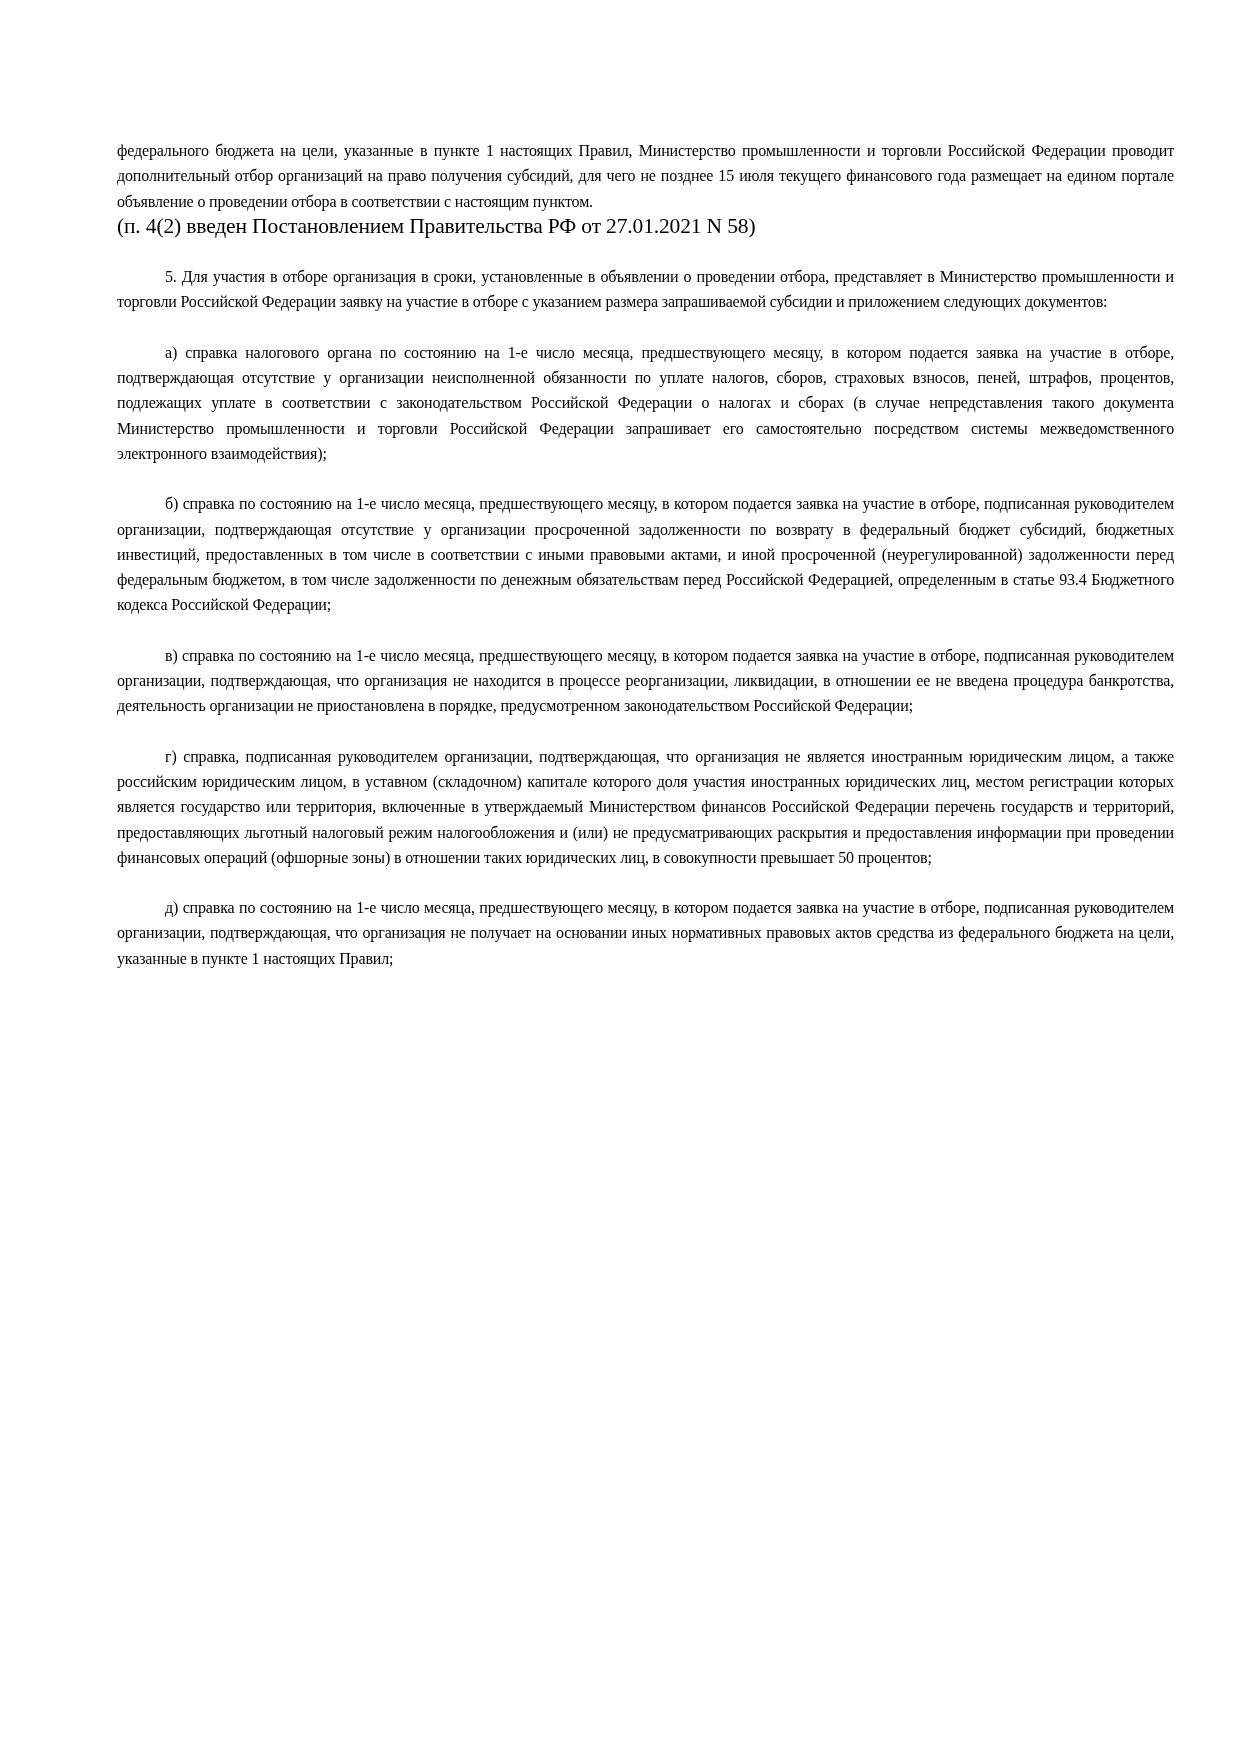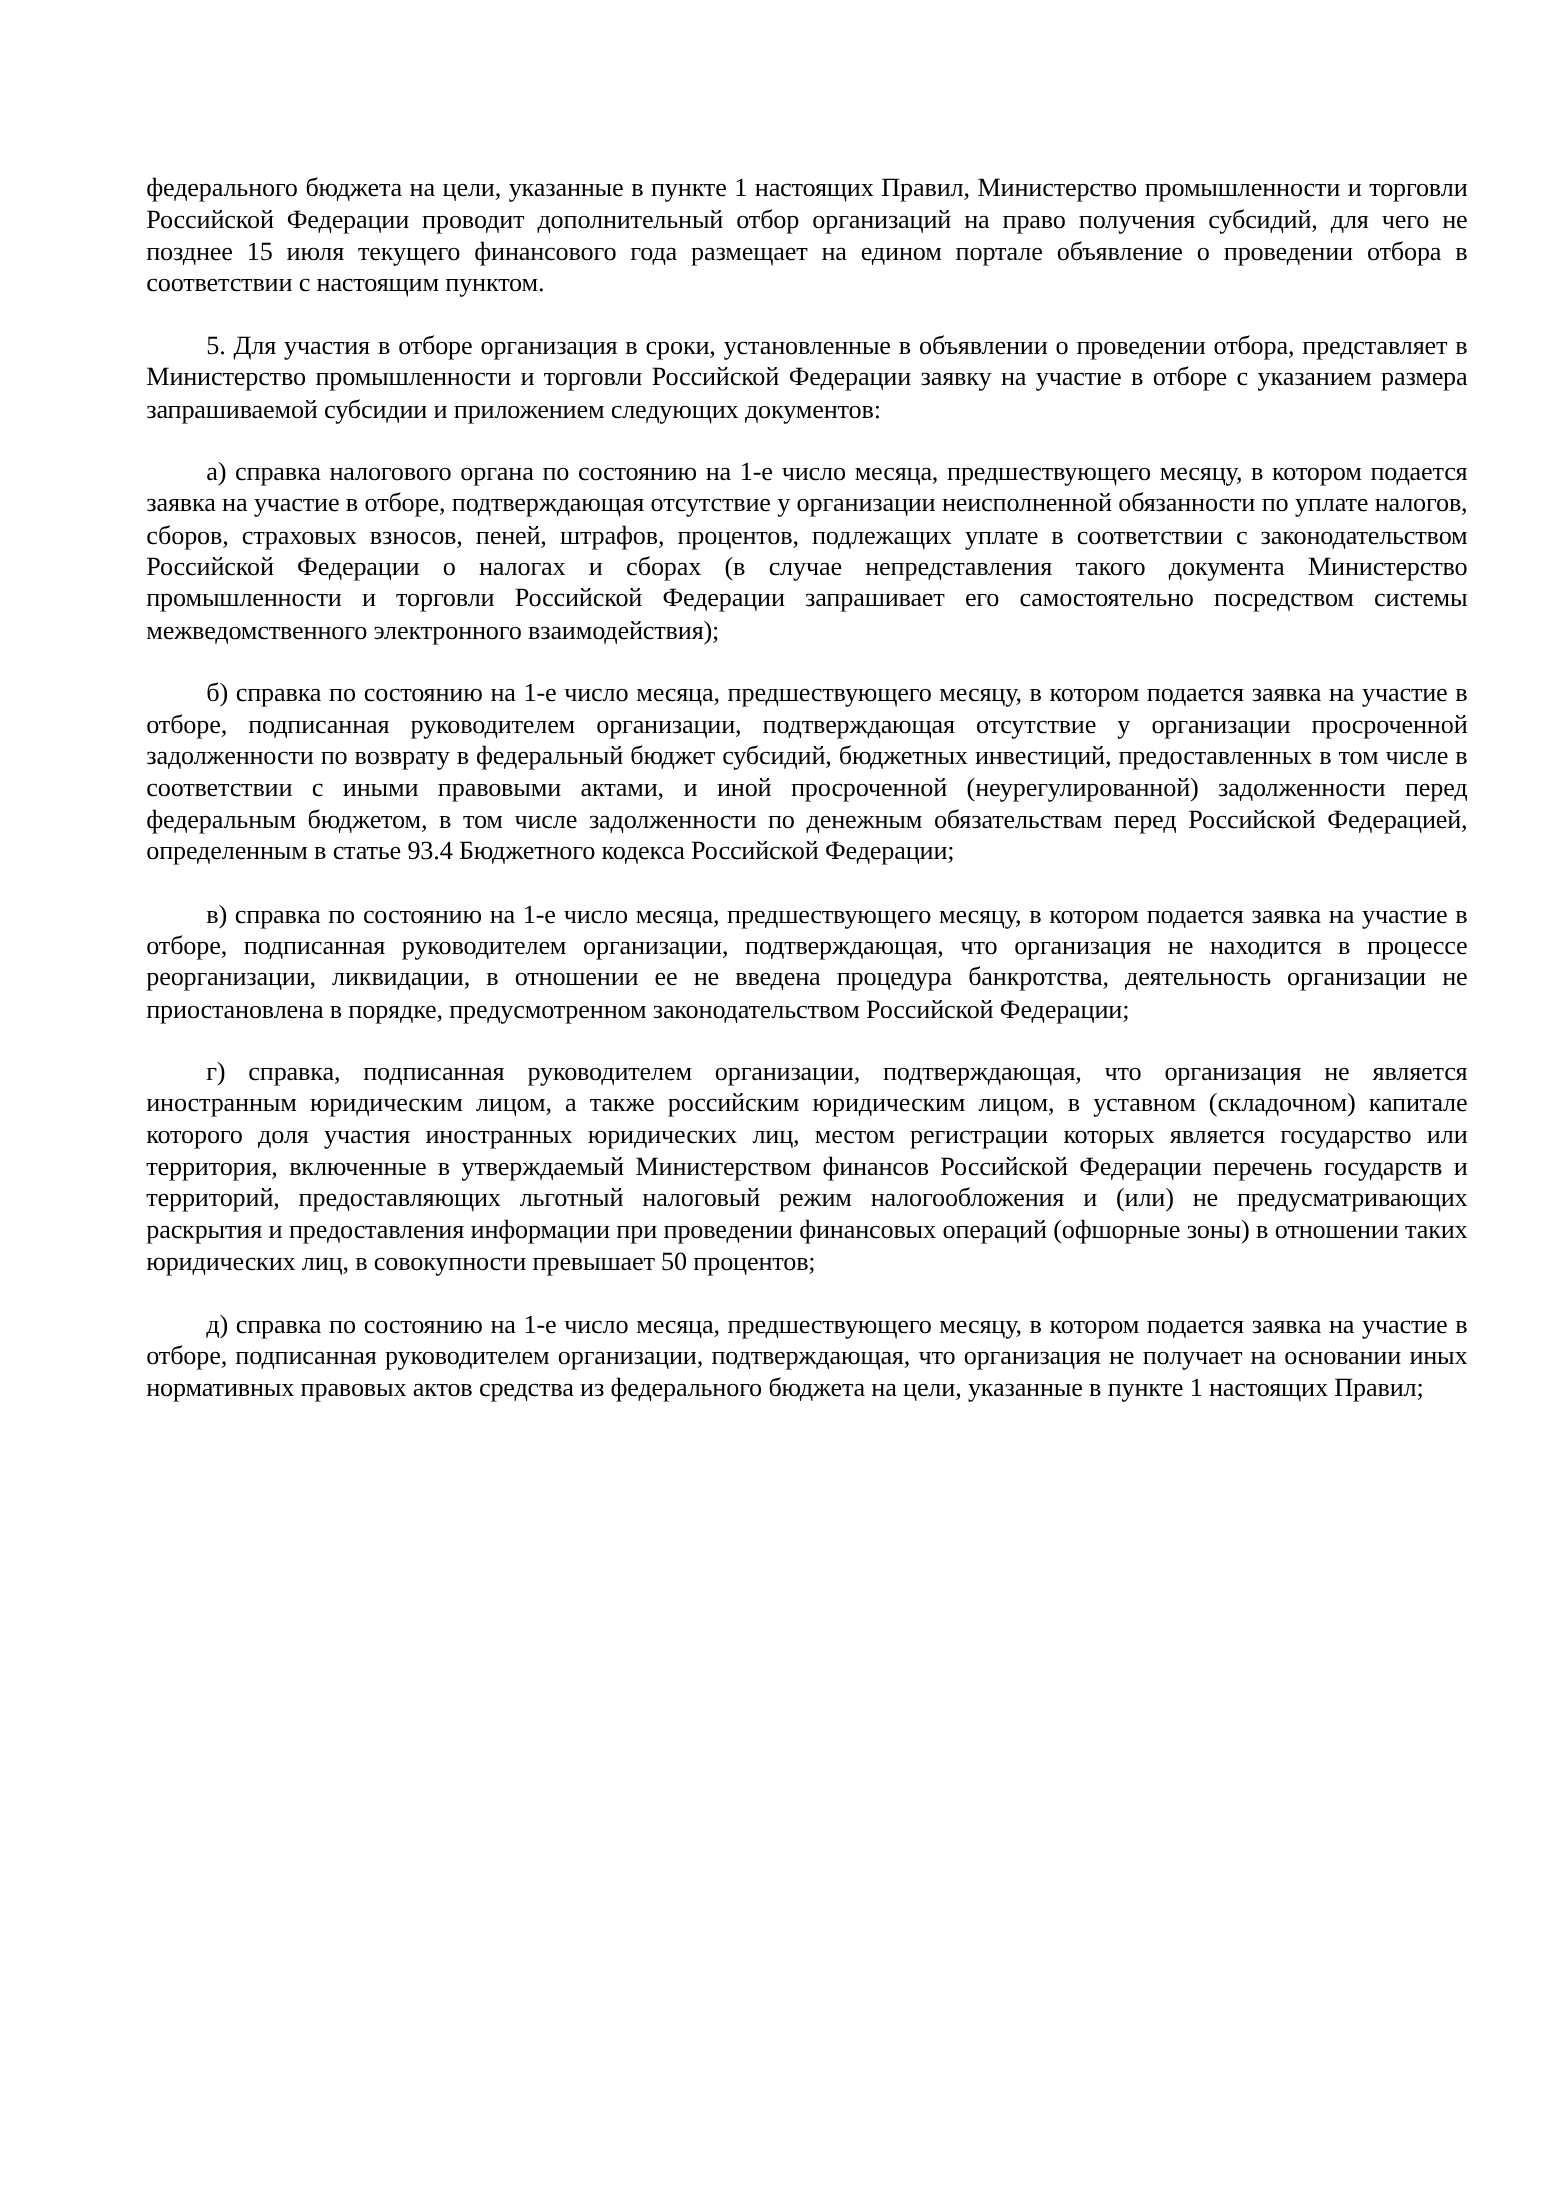--- a/index.html
+++ b/index.html
@@ -16,21 +16,21 @@
       color: #000000;
     }
     .page {
       position: absolute;
       left: 117px;
       top: 138px;
       width: 1057px;
     }
     .para {
       margin: 0;
-      font-size: 21px;
+      font-size: 16px;
       line-height: 25.3px;
       text-align: justify;
       text-align-last: left;
       letter-spacing: -0.15px;
     }
     .indent {
       text-indent: 48px;
     }
     .gap {
       margin-top: 25px;
@@ -46,20 +46,21 @@
       text-align-last: justify;
     }
   </style>
 </head>
 <body>
 
 <div class="page">
 
   <p class="para">федерального бюджета на цели, указанные в пункте 1 настоящих Правил, Министерство промышленности и торговли Российской Федерации проводит дополнительный отбор организаций на право получения субсидий, для чего не позднее 15 июля текущего финансового года размещает на едином портале объявление о проведении отбора в соответствии с настоящим пунктом.</p>
 
+  <p class="note">(п. 4(2) введен Постановлением Правительства РФ от 27.01.2021 N 58)</p>
 
   <p class="para indent gap">5. Для участия в отборе организация в сроки, установленные в объявлении о проведении отбора, представляет в Министерство промышленности и торговли Российской Федерации заявку на участие в отборе с указанием размера запрашиваемой субсидии и приложением следующих документов:</p>
 
   <p class="para indent gap">а) справка налогового органа по состоянию на 1-е число месяца, предшествующего месяцу, в котором подается заявка на участие в отборе, подтверждающая отсутствие у организации неисполненной обязанности по уплате налогов, сборов, страховых взносов, пеней, штрафов, процентов, подлежащих уплате в соответствии с законодательством Российской Федерации о налогах и сборах (в случае непредставления такого документа Министерство промышленности и торговли Российской Федерации запрашивает его самостоятельно посредством системы межведомственного электронного взаимодействия);</p>
 
   <p class="para indent gap">б) справка по состоянию на 1-е число месяца, предшествующего месяцу, в котором подается заявка на участие в отборе, подписанная руководителем организации, подтверждающая отсутствие у организации просроченной задолженности по возврату в федеральный бюджет субсидий, бюджетных инвестиций, предоставленных в том числе в соответствии с иными правовыми актами, и иной просроченной (неурегулированной) задолженности перед федеральным бюджетом, в том числе задолженности по денежным обязательствам перед Российской Федерацией, определенным в статье 93.4 Бюджетного кодекса Российской Федерации;</p>
 
   <p class="para indent gap">в) справка по состоянию на 1-е число месяца, предшествующего месяцу, в котором подается заявка на участие в отборе, подписанная руководителем организации, подтверждающая, что организация не находится в процессе реорганизации, ликвидации, в отношении ее не введена процедура банкротства, деятельность организации не приостановлена в порядке, предусмотренном законодательством Российской Федерации;</p>
 
   <p class="para indent gap">г) справка, подписанная руководителем организации, подтверждающая, что организация не является иностранным юридическим лицом, а также российским юридическим лицом, в уставном (складочном) капитале которого доля участия иностранных юридических лиц, местом регистрации которых является государство или территория, включенные в утверждаемый Министерством финансов Российской Федерации перечень государств и территорий, предоставляющих льготный налоговый режим налогообложения и (или) не предусматривающих раскрытия и предоставления информации при проведении финансовых операций (офшорные зоны) в отношении таких юридических лиц, в совокупности превышает 50 процентов;</p>

